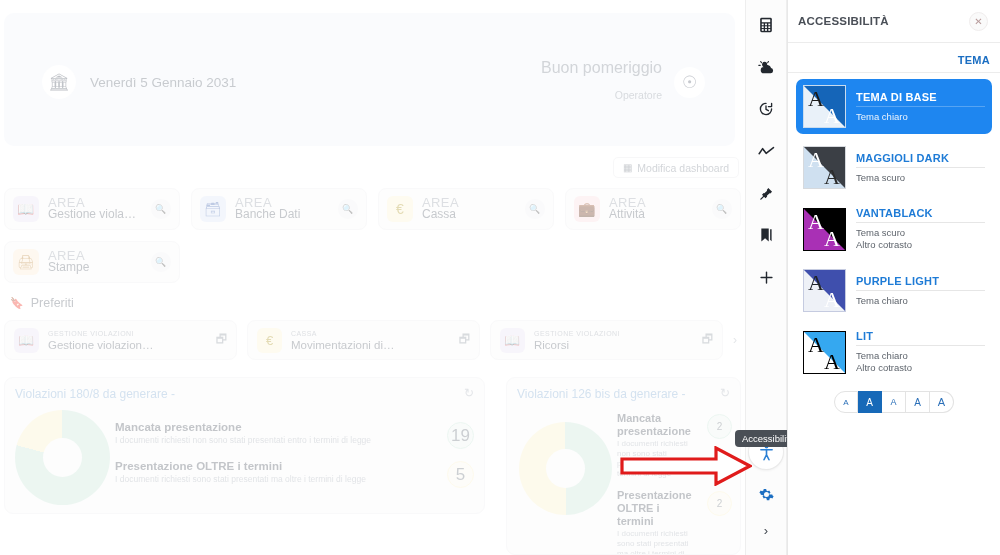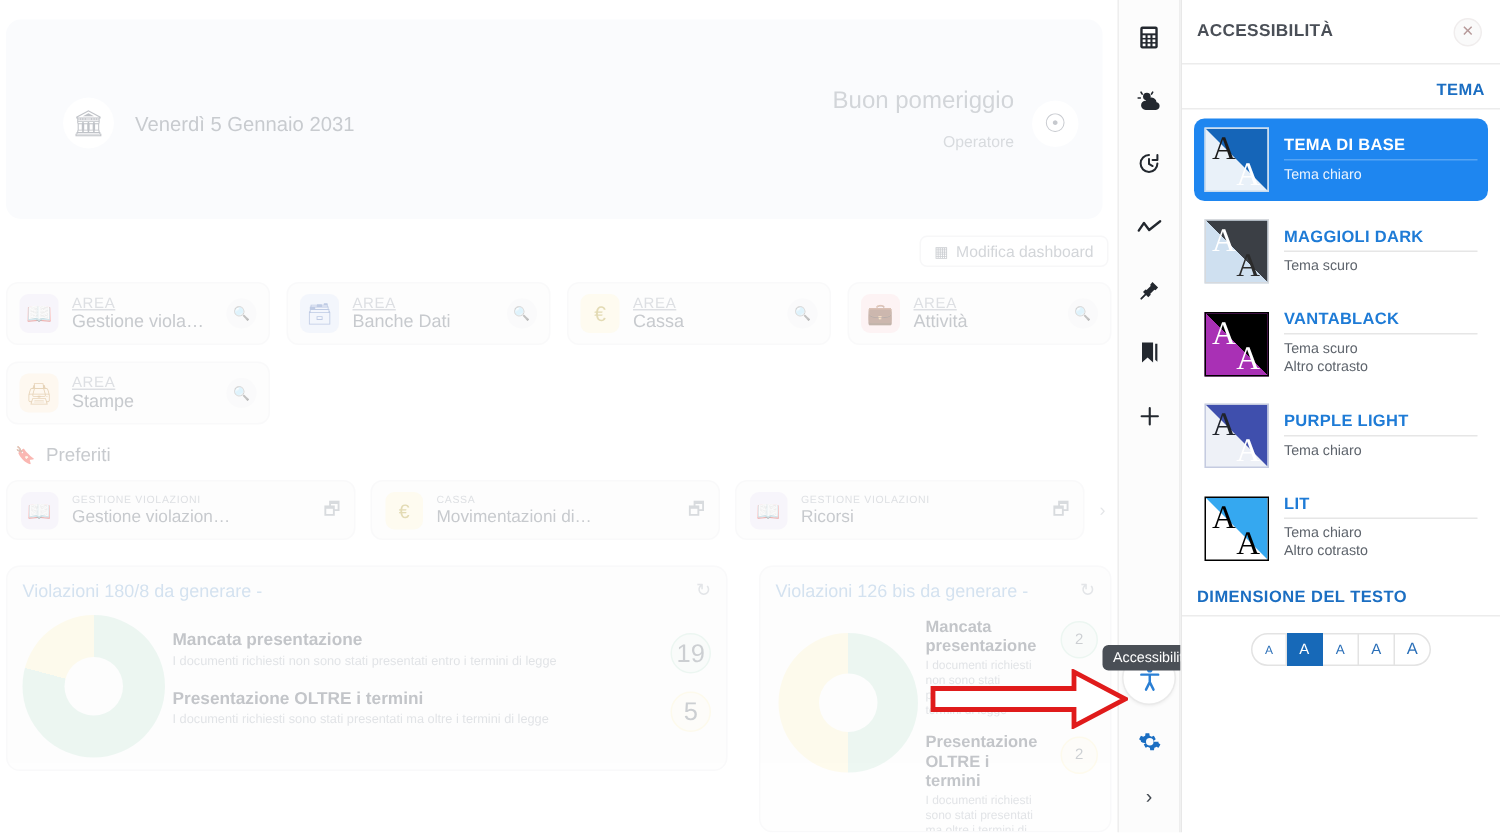--- a/index.html
+++ b/index.html
@@ -30,21 +30,21 @@
     border-radius: 10px;
   }
   .greet-left { position: absolute; left: 38px; top: 52px; display: flex; align-items: center; gap: 14px; }
   .circ-icon {
     width: 34px; height: 34px; border-radius: 50%;
     background: #ffffff;
     display: flex; align-items: center; justify-content: center;
     color: #5c6370; font-size: 17px;
   }
   .greet-date { font-size: 13.5px; color: #707883; }
-  .greet-right { position: absolute; right: 16px; top: 44px; display: flex; align-items: flex-start; gap: 12px; }
+  .greet-right { position: absolute; right: 30px; top: 44px; display: flex; align-items: flex-start; gap: 12px; }
   .greet-texts { text-align: right; }
   .greet-hello { font-size: 16px; color: #8b929c; line-height: 22px; }
   .greet-role { font-size: 10.5px; color: #9aa1ab; margin-top: 10px; }
   .avatar-circ {
     width: 31px; height: 31px; border-radius: 50%;
     background: #ffffff; display: flex; align-items: center; justify-content: center;
     color: #6b7280; font-size: 17px; margin-top: 10px;
   }
 
   
@@ -64,21 +64,21 @@
     width: 176px; height: 42px;
     background: #fafafa; border: 1px solid #f1f1f3; border-radius: 8px;
     display: flex; align-items: center; padding: 0 8px; gap: 9px;
   }
   .area-ico {
     width: 26px; height: 26px; border-radius: 6px;
     display: flex; align-items: center; justify-content: center;
     font-size: 14px; color: #5d6470; flex: 0 0 auto;
   }
   .area-txt { flex: 1 1 auto; min-width: 0; }
-  .area-kicker { font-size: 10px; color: #a7adb6; letter-spacing: .4px; line-height: 9px; text-decoration: underline; }
+  .area-kicker { font-size: 13px; color: #a7adb6; letter-spacing: .4px; line-height: 9px; }
   .area-name { font-size: 12px; color: #6e757f; line-height: 14px; white-space: nowrap; overflow: hidden; text-overflow: ellipsis; }
   .area-srch {
     width: 20px; height: 20px; border-radius: 50%; background: #f3f3f5;
     display: flex; align-items: center; justify-content: center;
     font-size: 9px; color: #8c939d; flex: 0 0 auto;
   }
 
   
   .pref-head {
     position: absolute; left: 10px; top: 296px;
@@ -527,21 +527,20 @@
             <span class="A2" style="color:#000000">A</span>
           </div>
           <div class="theme-meta">
             <div class="theme-name">LIT</div>
             <div class="theme-rule"></div>
             <div class="theme-sub">Tema chiaro</div>
             <div class="theme-sub">Altro cotrasto</div>
           </div>
         </div>
       </div>
-    <div class="size-title">DIMENSIONE DEL TESTO</div>
     <div class="size-row" id="size-row">
         <div class="size-btn" style="font-size: 8px;">A</div>
         <div class="size-btn active" style="font-size: 10px;">A</div>
         <div class="size-btn" style="font-size: 9px;">A</div>
         <div class="size-btn" style="font-size: 10px;">A</div>
         <div class="size-btn" style="font-size: 11px;">A</div>
       </div>
   </div>
 
 </div>

